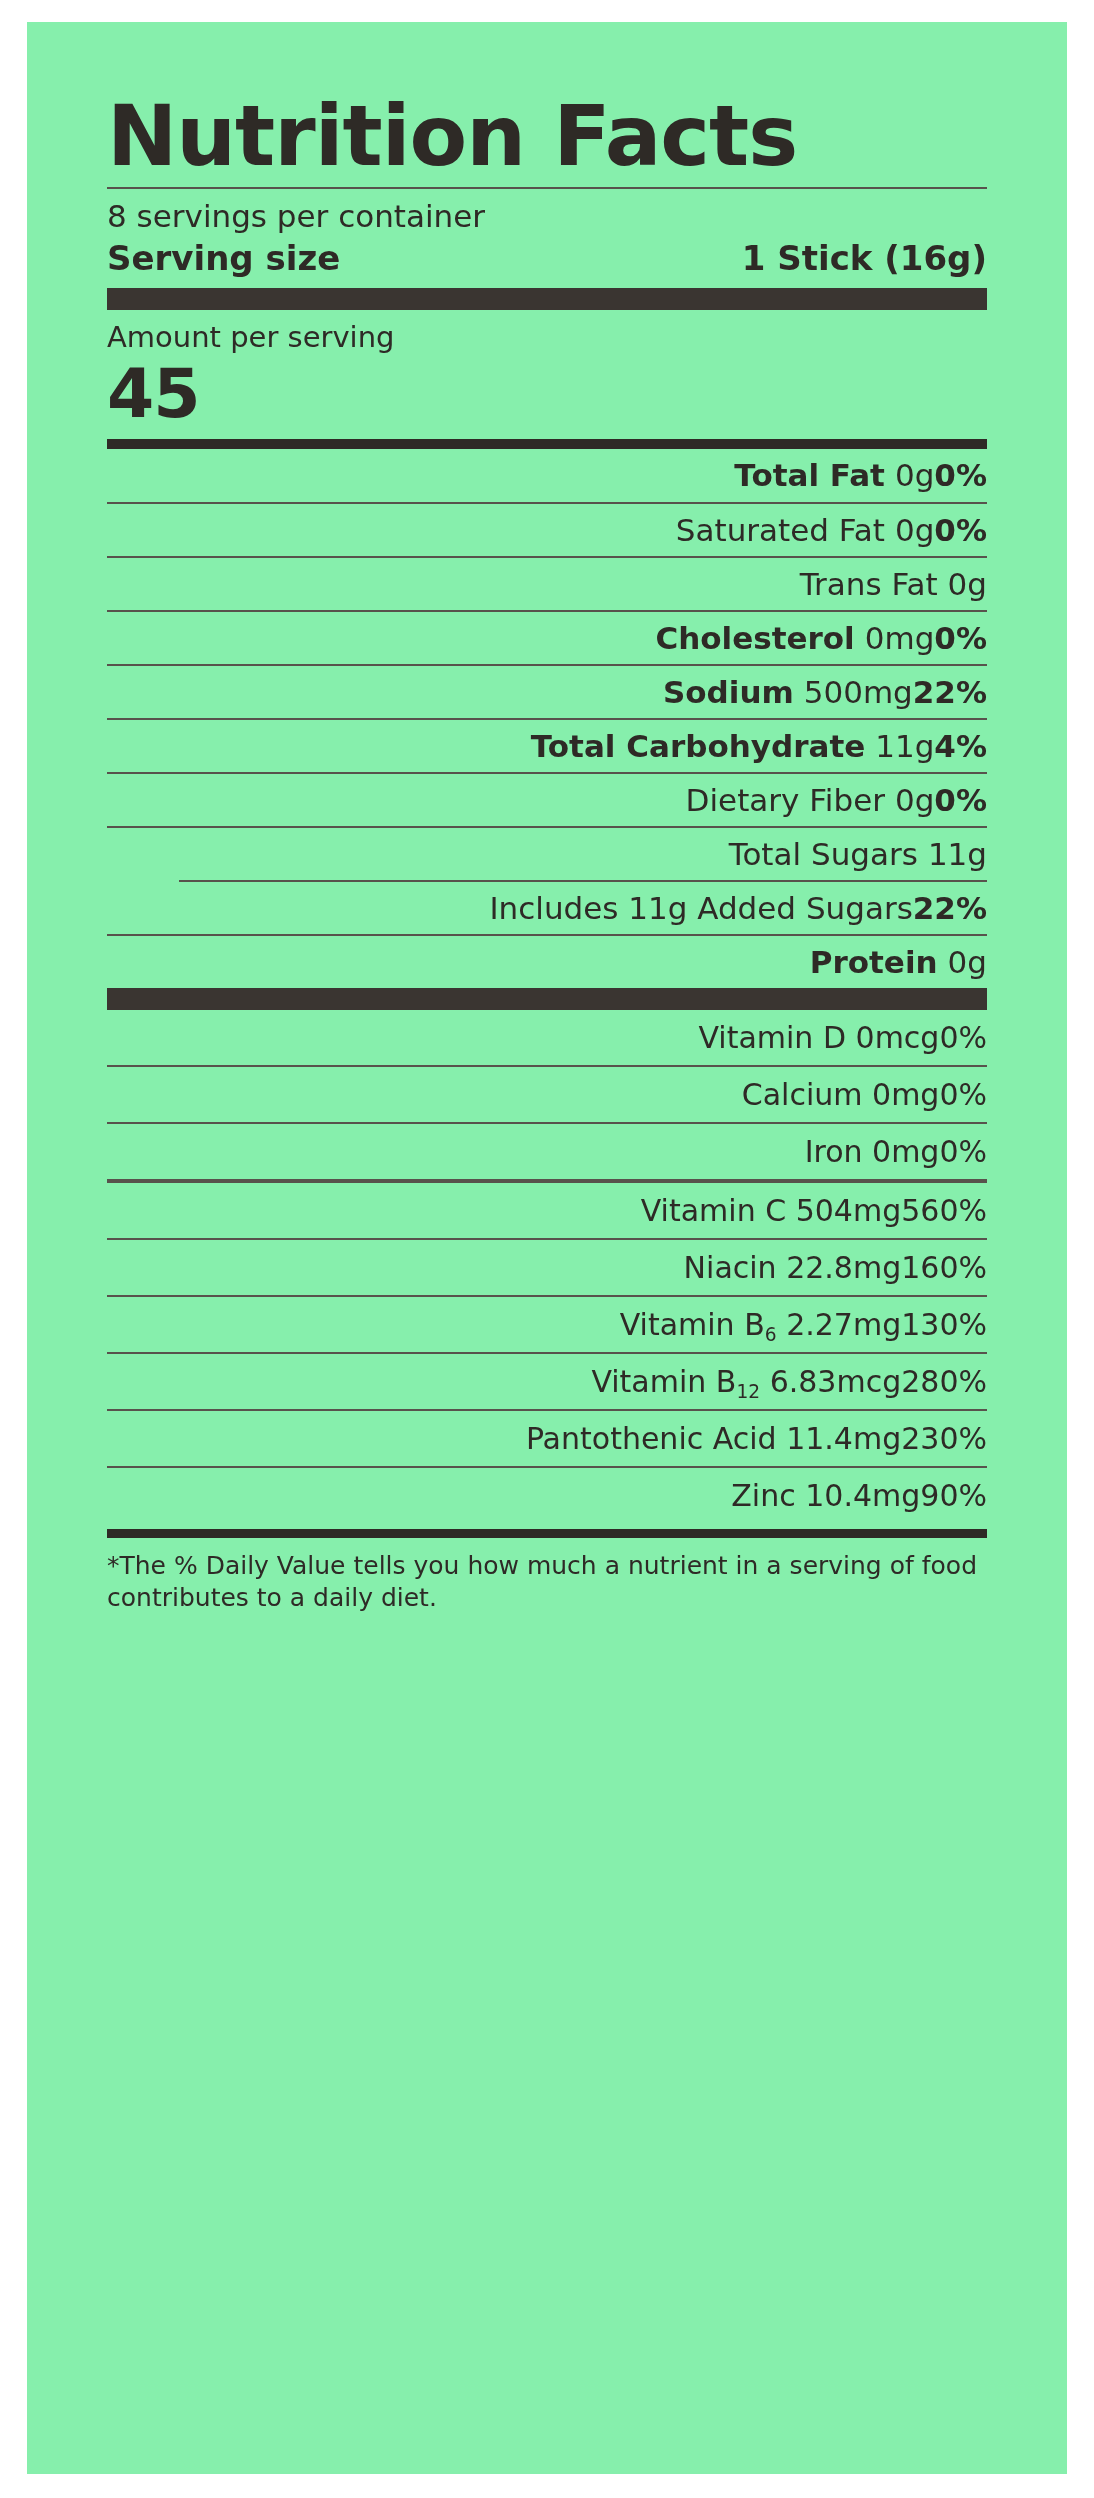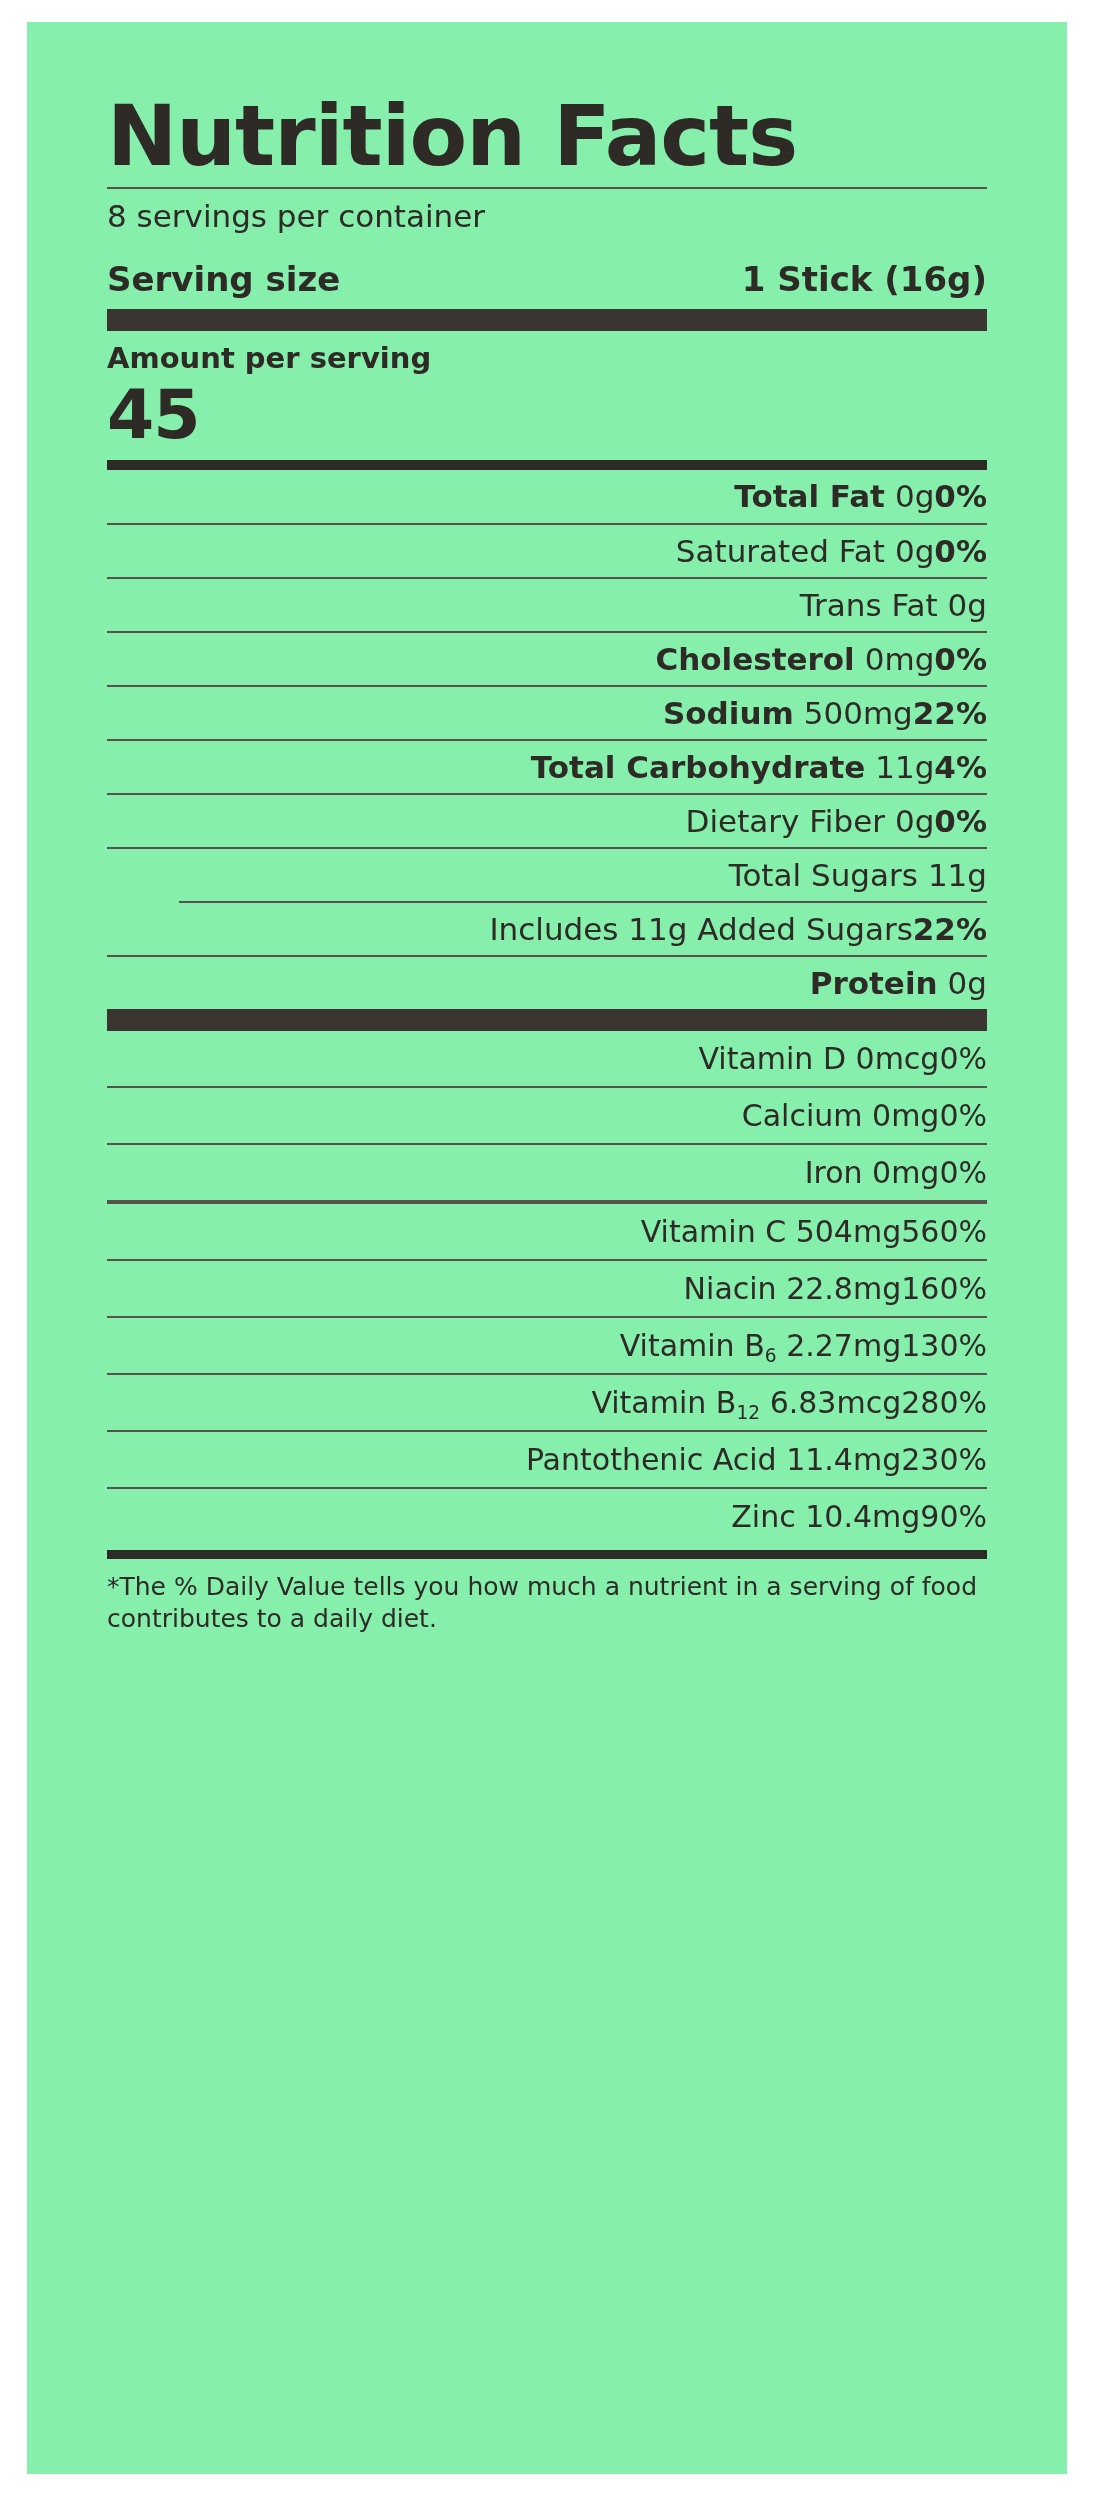--- a/index.html
+++ b/index.html
@@ -69,26 +69,25 @@
     line-height: 1.15;
   }
 
   .serving-size-row {
     display: flex;
     justify-content: space-between;
     align-items: baseline;
     font-size: 34px;
     font-weight: bold;
     padding: 2px 0 10px 0;
-    margin-top: 21px;
   }
 
   .amount-per {
     font-size: 29px;
-    font-weight: bold;
+    font-weight: normal;
     padding: 10px 0 0 0;
   }
 
   .calories-row {
     display: flex;
     justify-content: space-between;
     align-items: baseline;
     padding: 0 0 6px 0;
   }
   .calories-label {

